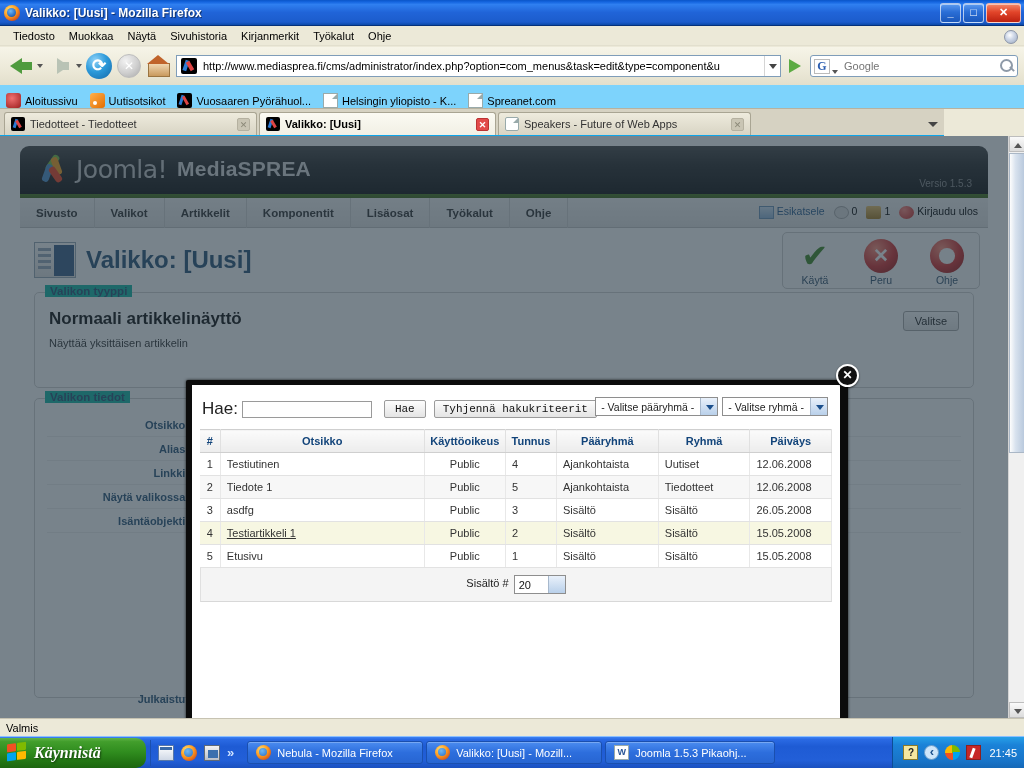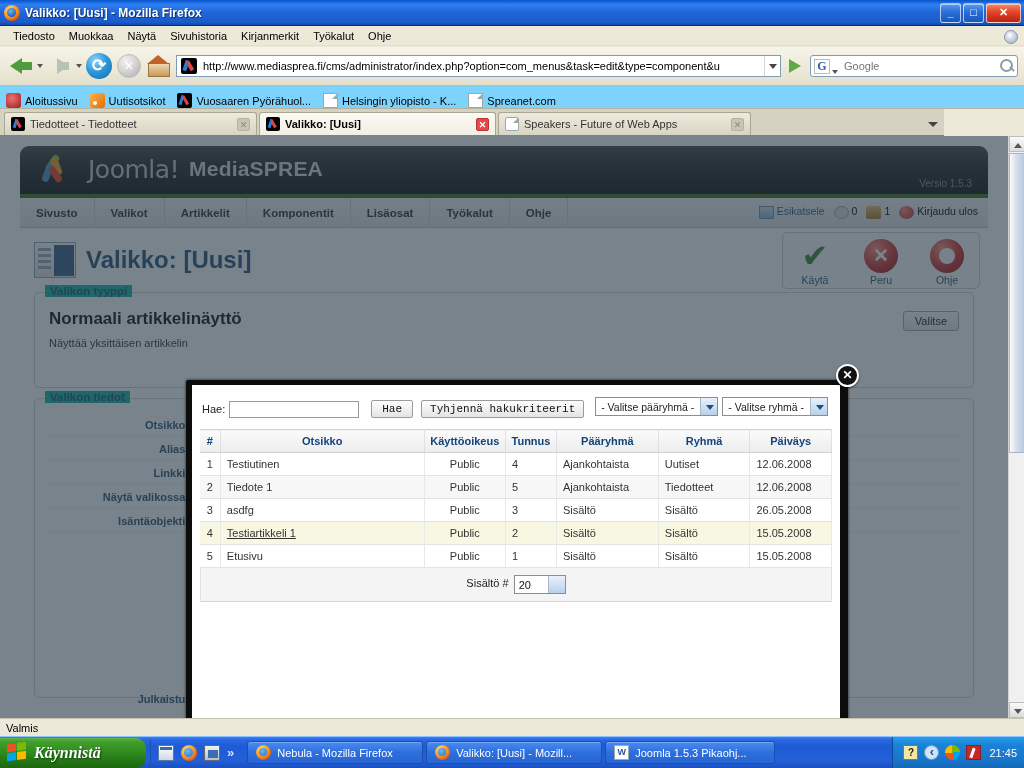--- a/index.html
+++ b/index.html
@@ -194,21 +194,21 @@
     background: linear-gradient(180deg,#4a4a4a 0%, #2b2b2b 40%, #121212 100%);
     position:relative; overflow:hidden;
   }
   .jlogo { position:absolute; left:20px; top:8px; display:flex; align-items:center; }
   .jmark { width:30px;height:30px; position:relative; margin-right:6px;}
   .jmark i { position:absolute; display:block; border-radius:3px;}
   .jmark i.a{ left:9px; top:0px; width:7px;height:18px; background:#7ac143; transform:rotate(35deg);}
   .jmark i.b{ left:13px; top:3px; width:7px;height:18px; background:#f9a01b; transform:rotate(-20deg);}
   .jmark i.c{ left:4px; top:10px; width:7px;height:18px; background:#5091cd; transform:rotate(20deg);}
   .jmark i.d{ left:12px; top:12px; width:7px;height:17px; background:#f44321; transform:rotate(-35deg);}
-  .jname { color:#c8c8c8; font-size:25px; font-family:"DejaVu Sans", sans-serif; letter-spacing:-0.5px;margin-left:12px;}
+  .jname { color:#c8c8c8; font-size:25px; font-family:"DejaVu Sans", sans-serif; letter-spacing:-0.5px;}
   .jsite { color:#d9d9d9; font-size:21px; font-weight:bold; margin-left:10px; letter-spacing:0.2px;}
   .jver { position:absolute; right:16px; bottom:5px; color:#8d8d8d; font-size:10px;}
 
   .jmenubar {
     height:4px; background: linear-gradient(180deg,#4b7a1f,#3d6418);
   }
   .jmenu {
     height:30px; background: linear-gradient(180deg,#f3f3f3,#e2e2e2);
     border-bottom:1px solid #c5c5c5; display:flex; align-items:center; position:relative;
   }
@@ -279,21 +279,21 @@
   }
   .modal-inner { padding:10px 8px 0 8px; }
   .closebtn {
     position:absolute; left:836px; top:228px; width:23px;height:23px; z-index:120;
     border-radius:50%; background:#111; border:2px solid #fff;
     box-shadow:0 1px 2px rgba(0,0,0,.6);
   }
   .closebtn::after{content:"✕"; position:absolute; inset:0; color:#fff; font-size:12px; font-weight:bold; text-align:center; line-height:19px;}
 
   .searchrow { display:flex; align-items:center; height:24px; position:relative; margin:2px 0 8px 2px;}
-  .searchrow .lbl { font-size:11px; color:#222; margin-right:4px;}
+  .searchrow .lbl { font-size:17px; color:#222; margin-right:4px;}
   .s-input { width:130px; height:17px; border:1px solid #9a9a9a; background:#fff; outline:none; font-size:11px; padding:0 2px;
      font-family:"Liberation Sans",sans-serif;}
   .s-btn { margin-left:12px; font-size:11px; padding:2px 10px; border:1px solid #9b9b9b;
      background:linear-gradient(180deg,#fdfdfd,#e4e4e4); border-radius:2px; color:#111;font-family:Liberation Mono, monospace;}
   .s-btn.wide { margin-left:8px; padding:2px 8px; }
   .selects { position:absolute; right:4px; top:0; display:flex; gap:4px;}
   .sel { height:19px; border:1px solid #8e8e8e; background:#fff; display:flex; align-items:center;
      font-size:10.5px; color:#222; padding-left:5px; }
   .sel .cap { white-space:nowrap; }
   .sel .arrow { width:17px; height:17px; margin-left:6px; flex:none;

